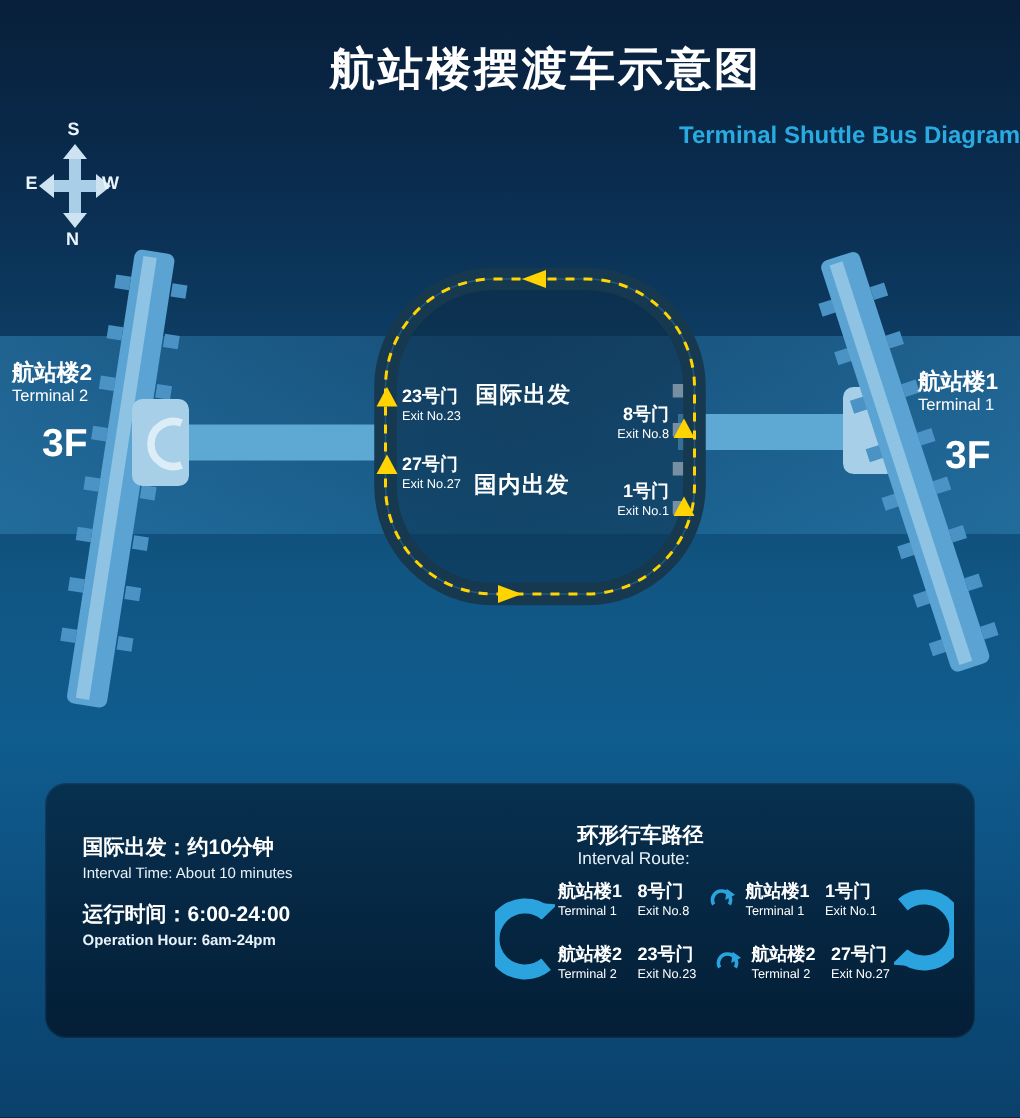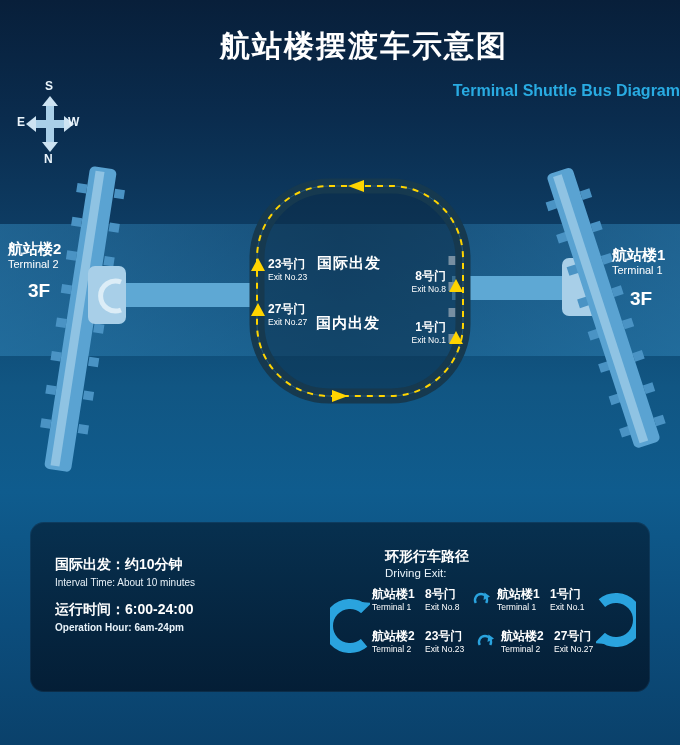--- a/index.html
+++ b/index.html
@@ -9,21 +9,21 @@
     background:linear-gradient(180deg,#081f3a 0%,#0a2c4e 16%,#0e4068 34%,#115683 52%,#0f5c8e 66%,#0c4d7c 84%,#0a416b 100%);
     color:#fff;
   }
   .abs{position:absolute;}
   .page-title{top:26px;left:0;width:680px;text-align:center;font-size:30px;font-weight:bold;letter-spacing:2px;color:#ffffff;padding-left:24px;}
   .page-subtitle{top:82px;left:0;width:680px;text-align:right;font-size:16px;font-weight:bold;color:#29abe2;}
   .map-svg{position:absolute;left:0;top:0;width:680px;height:745px;}
   .compass-letter{font-size:12px;font-weight:bold;color:#eaf4fb;}
   .terminal-label .cn{font-size:15px;font-weight:bold;display:block;line-height:1.2;}
   .terminal-label .en{font-size:11px;display:block;line-height:1.2;}
-  .floor-label{font-size:19px;font-weight:bold;}
+  .floor-label{font-size:26px;font-weight:bold;}
   .exit-label .cn{font-size:12px;font-weight:bold;display:block;line-height:1.15;}
   .exit-label .en{font-size:8.5px;display:block;line-height:1.2;}
   .area-label{font-size:15px;font-weight:bold;letter-spacing:1px;}
   .panel{
     left:30px;top:522px;width:620px;height:170px;border-radius:14px;
     background:linear-gradient(180deg,#07304f 0%,#041e36 100%);
     box-shadow:0 0 0 1px rgba(60,130,180,0.15) inset;
   }
   .sched-cn{font-size:14px;font-weight:bold;}
   .sched-en{font-size:10px;color:#e8f2f9;}
@@ -151,21 +151,21 @@
   <div class="abs area-label" style="left:316px;top:314px;">国内出发</div>
 
   <div class="abs panel"></div>
 
   <div class="abs sched-cn" style="left:55px;top:556px;">国际出发：约10分钟</div>
   <div class="abs sched-en" style="left:55px;top:577px;">Interval Time: About 10 minutes</div>
   <div class="abs sched-cn" style="left:55px;top:601px;">运行时间：6:00-24:00</div>
   <div class="abs sched-en" style="left:55px;top:622px;font-weight:bold;">Operation Hour: 6am-24pm</div>
 
   <div class="abs route-title-cn" style="left:385px;top:548px;text-align:center;">环形行车路径</div>
-  <div class="abs route-title-en" style="left:385px;top:567px;">Driving Exit:</div>
+  <div class="abs route-title-en" style="left:385px;top:567px;">Interval Route:</div>
 
   <svg class="abs" style="left:330px;top:584px;" width="40" height="78" viewBox="0 0 40 78">
     <path d="M 34.1 58.9 A 22 22 0 1 1 34.1 25.1" fill="none" stroke="#2aa3de" stroke-width="10"></path>
     <polygon points="41.5,19 31.2,29 27.2,17.8" fill="#2aa3de"></polygon>
   </svg>
   <svg class="abs" style="left:596px;top:584px;" width="40" height="78" viewBox="0 0 40 78">
     <g transform="translate(40,78) scale(-1,-1)">
       <path d="M 34.1 58.9 A 22 22 0 1 1 34.1 25.1" fill="none" stroke="#2aa3de" stroke-width="10"></path>
       <polygon points="41.5,19 31.2,29 27.2,17.8" fill="#2aa3de"></polygon>
     </g>

